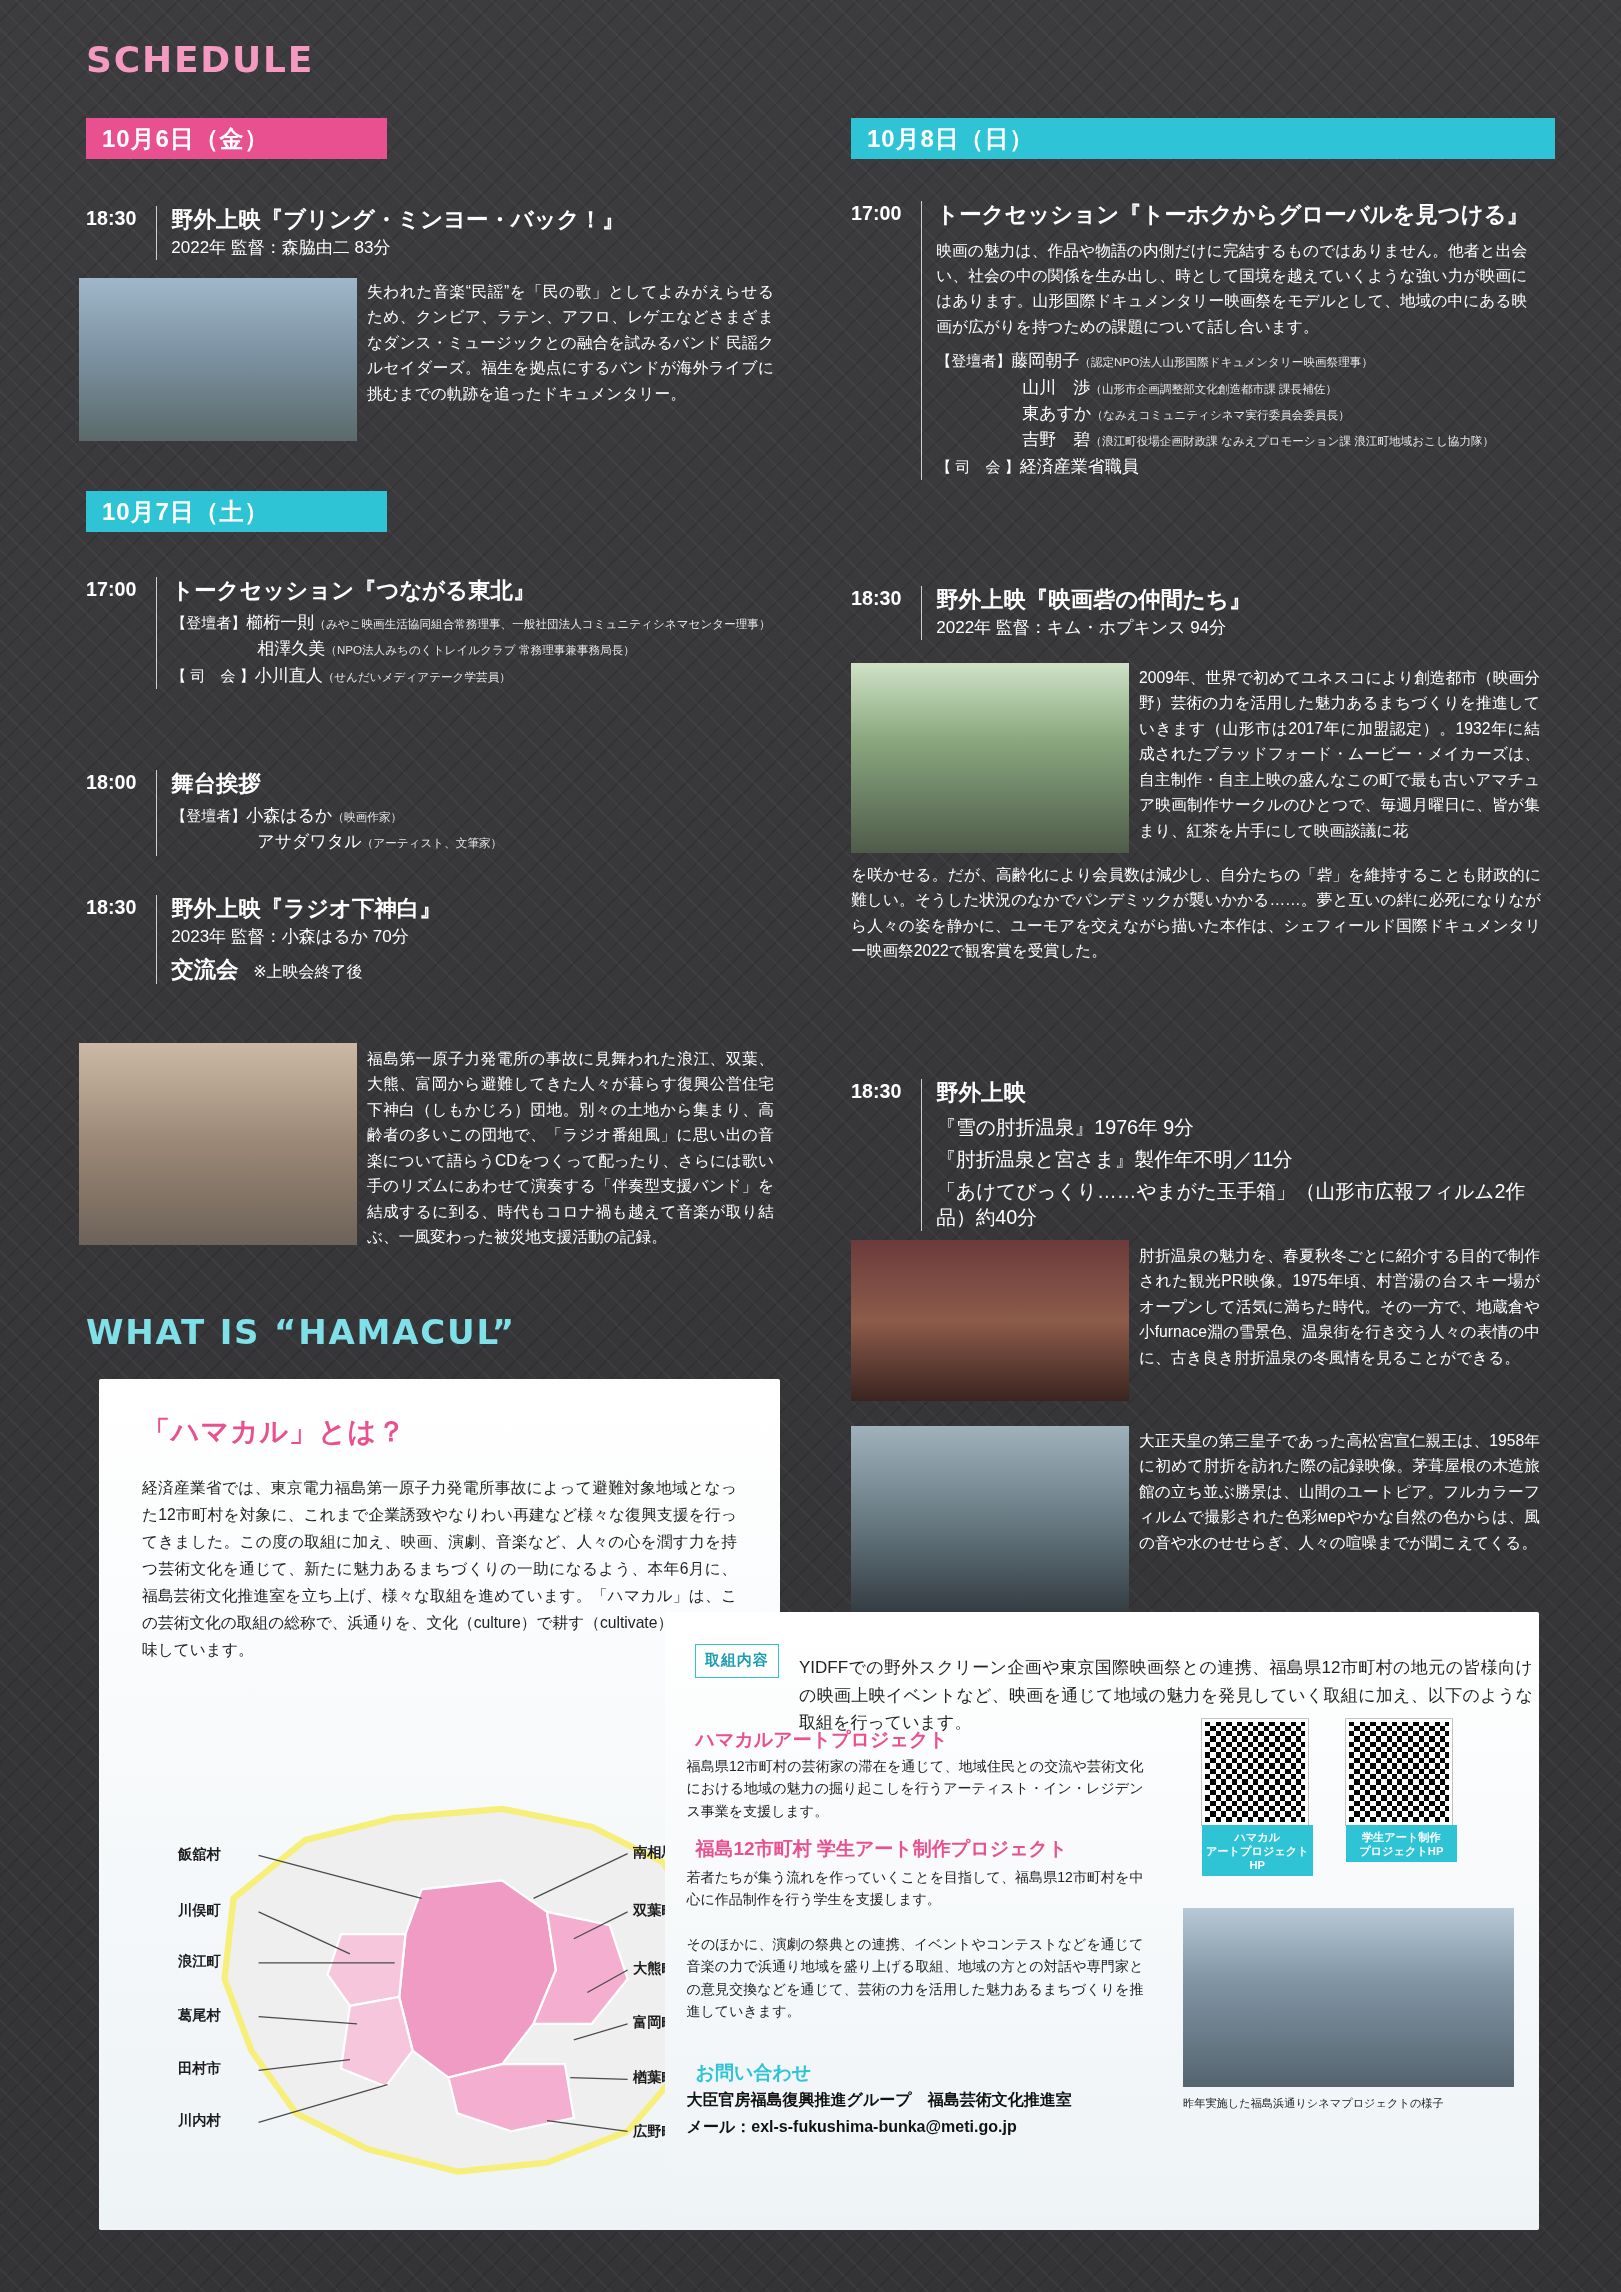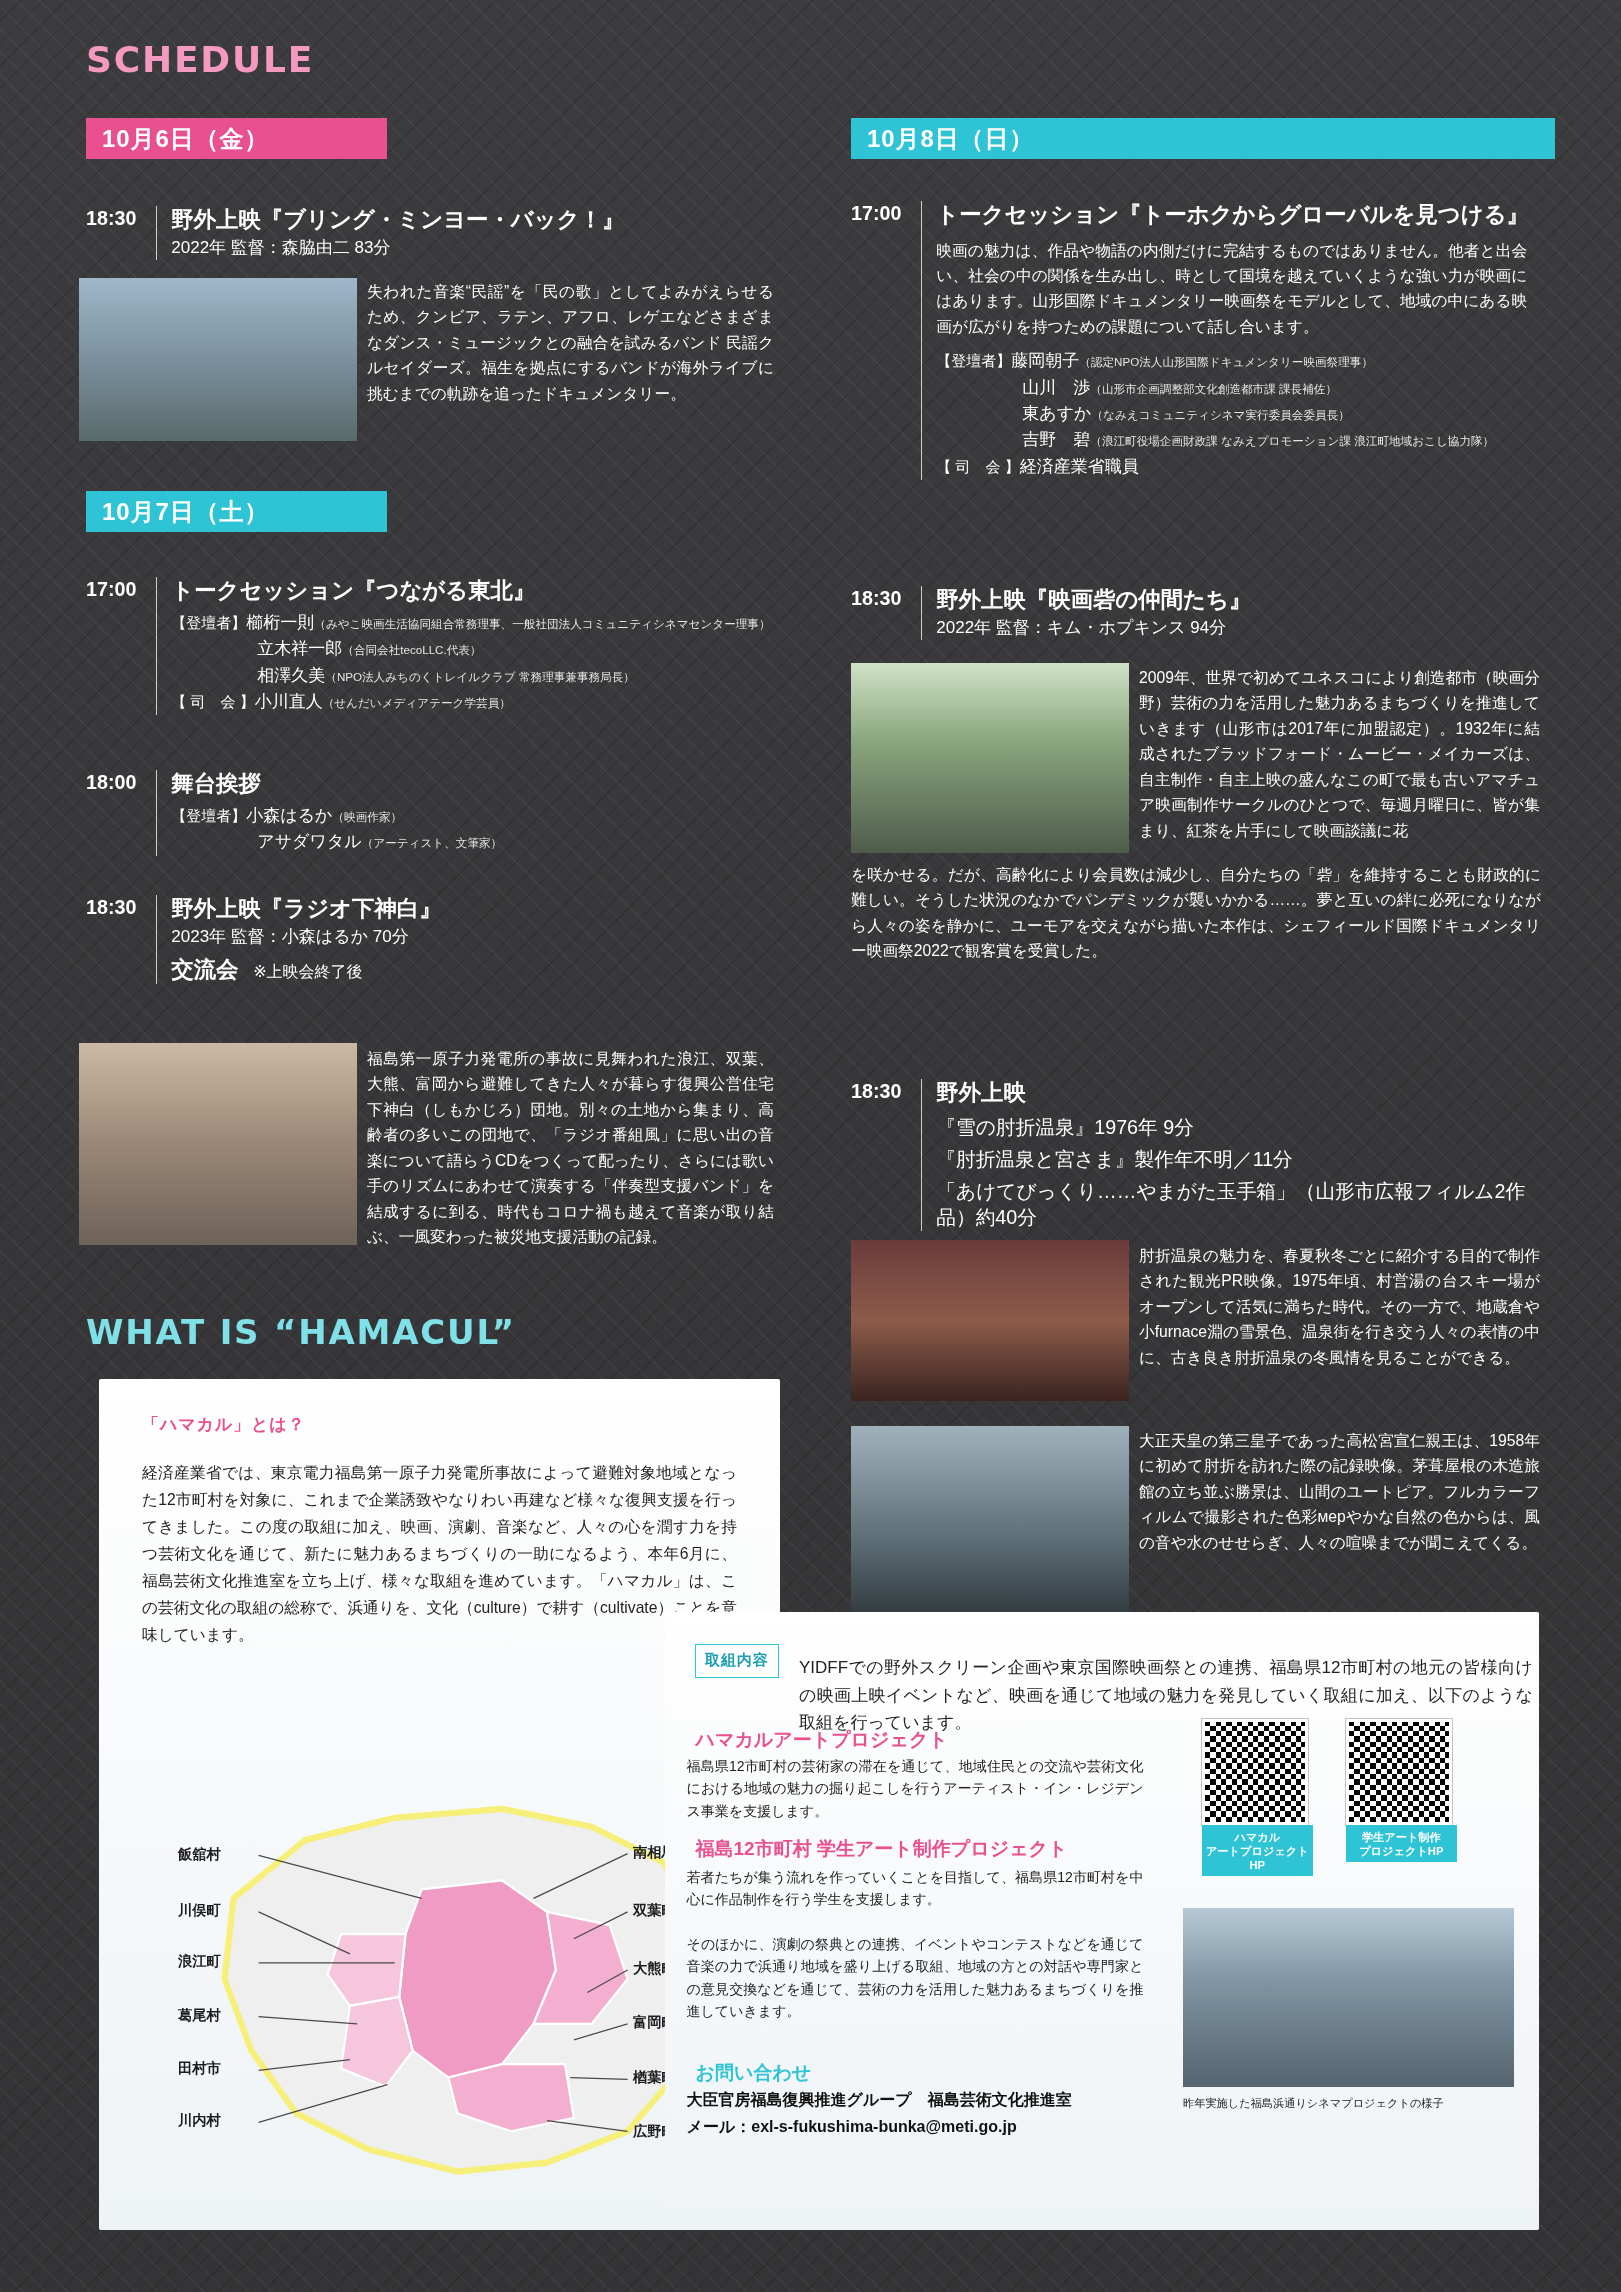--- a/index.html
+++ b/index.html
@@ -75,21 +75,21 @@
   .desc{font-size:15.7px;line-height:1.62;text-align:justify;}
 
   
   .panel{
     position:absolute;
     background:linear-gradient(180deg,#ffffff 0%,#eef3f6 100%);
     color:#1d1d1f;
     border-radius:1.8px;
   }
   .panel h3{
-    margin:0;color:#e8508f;font-size:17px;font-weight:bold;letter-spacing:0.9px;
+    margin:0;color:#e8508f;font-size:28px;font-weight:bold;letter-spacing:0.9px;
   }
   .panel p{font-size:15.7px;line-height:1.72;text-align:justify;margin:0;color:#222;}
 
   .qr{
     width:100px;height:100px;
     background:
       repeating-linear-gradient(0deg,#000 0 5.4px,#fff 5.4px 10.7px),
       repeating-linear-gradient(90deg,#000 0 5.4px,#fff 5.4px 10.7px);
     background-blend-mode:difference;
     border:3.6px solid #fff;
@@ -143,21 +143,20 @@
 
   <div class="daybar cyan" style="position:absolute;left:86px;top:491px;width:285px;">10月7日（土）</div>
 
   <div style="position:absolute;left:86px;top:564px;width:708px;">
     <div class="ev">
       <div class="time">17:00</div>
       <div class="body">
         <div class="title">トークセッション『つながる東北』</div>
         <div class="people">
           <div><span class="lbl">【登壇者】</span><span class="nm">櫛桁一則</span><span class="note">（みやこ映画生活協同組合常務理事、一般社団法人コミュニティシネマセンター理事）</span></div>
-          <div style="padding-left:86px;"><span class="nm">立木祥一郎</span><span class="note">（合同会社tecoLLC.代表）</span></div>
           <div style="padding-left:86px;"><span class="nm">相澤久美</span><span class="note">（NPO法人みちのくトレイルクラブ 常務理事兼事務局長）</span></div>
           <div><span class="lbl">【 司　会 】</span><span class="nm">小川直人</span><span class="note">（せんだいメディアテーク学芸員）</span></div>
         </div>
       </div>
     </div>
   </div>
 
   <div style="position:absolute;left:86px;top:757px;width:708px;">
     <div class="ev">
       <div class="time">18:00</div>

